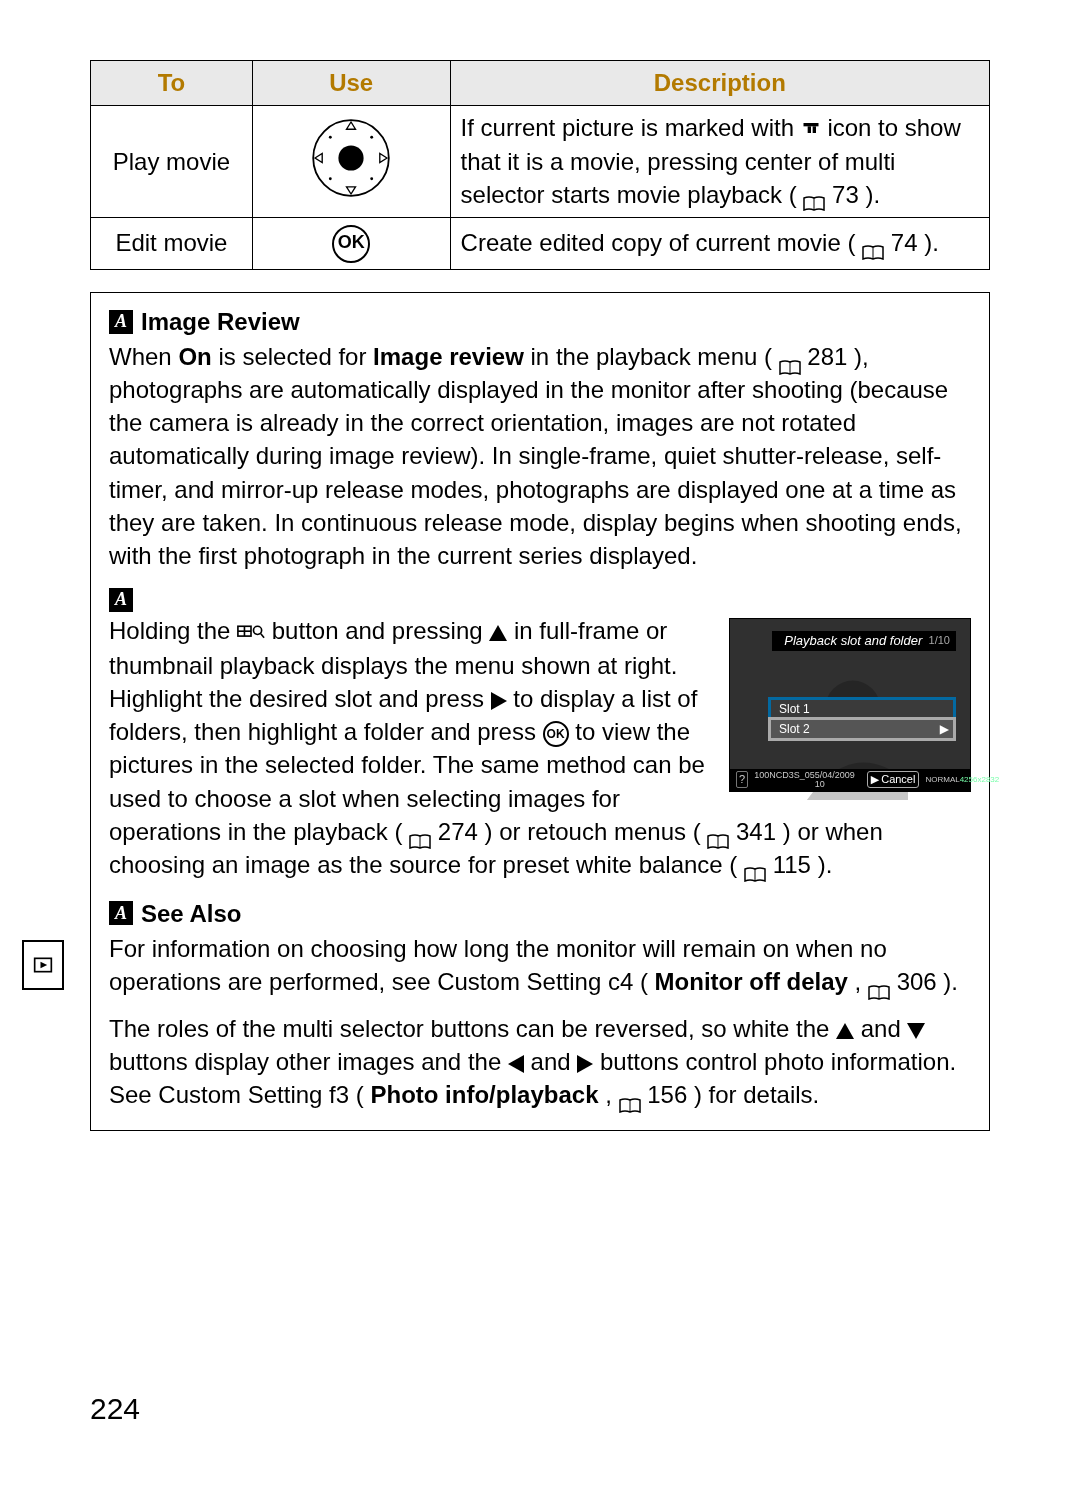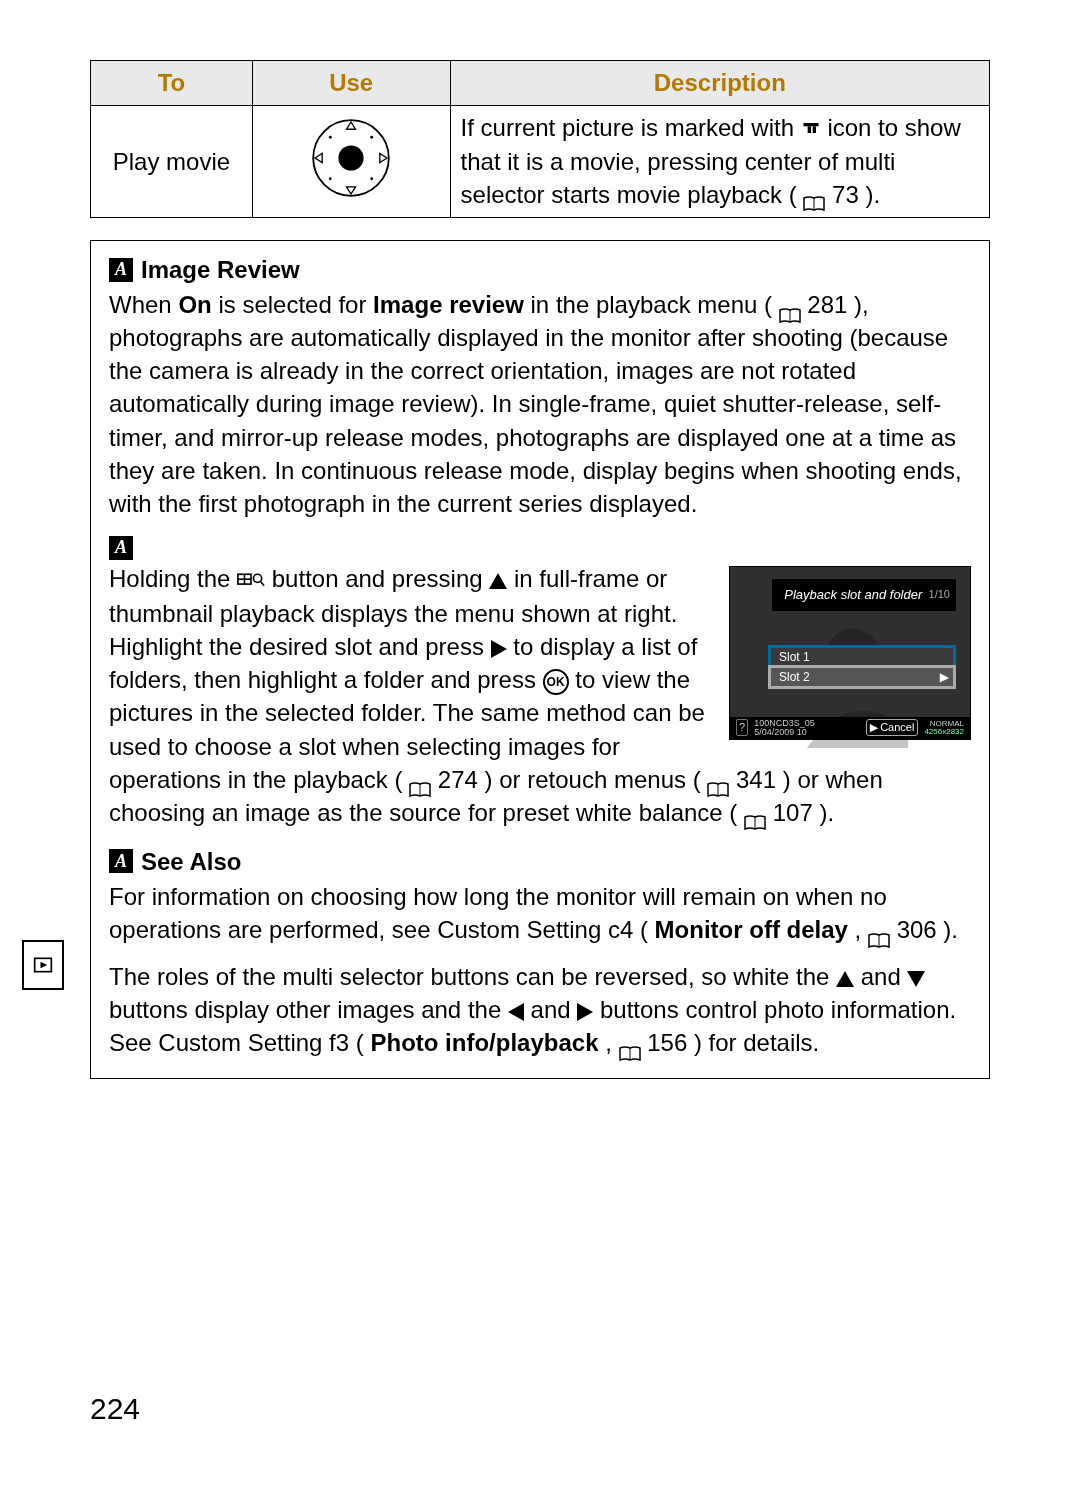--- a/index.html
+++ b/index.html
@@ -110,21 +110,21 @@
     background: #303030;
     border: 1px solid #000;
     position: relative;
     color: #fff;
     font-size: 13px;
     font-family: "Arial", sans-serif;
   }
   .float-screen .title-bar {
     position: absolute;
     top: 12px; left: 42px; right: 14px;
-    height: 32px;
+    height: 20px;
     background: #000;
     display: flex;
     align-items: center;
     justify-content: flex-end;
     padding: 0 6px;
     font-style: italic;
   }
   .float-screen .title-bar .ttl {
     flex: 1;
     text-align: center;
@@ -245,20 +245,38 @@
                 <path d="M1 2 Q6 0 11 2 Q16 0 21 2 V14 Q16 12 11 14 Q6 12 1 14 Z" fill="none" stroke="#000" stroke-width="1.5"></path>
                 <line x1="11" y1="2" x2="11" y2="14" stroke="#000"></line>
               </svg>
           </span>
           <span> </span>
           <span>73</span>
           <span>).</span>
         </td>
       </tr>
 
+      <tr>
+        <td class="to">Edit movie</td>
+        <td class="use">
+          <span class="ok-btn">OK</span>
+        </td>
+        <td class="desc">
+          <span>Create edited copy of current movie (</span>
+          <span class="book-icn">
+            <svg viewBox="0 0 22 16">
+                <path d="M1 2 Q6 0 11 2 Q16 0 21 2 V14 Q16 12 11 14 Q6 12 1 14 Z" fill="none" stroke="#000" stroke-width="1.5"></path>
+                <line x1="11" y1="2" x2="11" y2="14" stroke="#000"></line>
+              </svg>
+          </span>
+          <span> </span>
+          <span>74</span>
+          <span>).</span>
+        </td>
+      </tr>
     </tbody>
   </table>
 
   <div class="note-box">
 
     <div class="note-section">
       <div class="note-hdr">
         <span class="badge">A</span>
         <span>Image Review</span>
       </div>
@@ -295,30 +313,30 @@
         </div>
         <div class="slot-row slot1">
           <span>Slot 1</span>
         </div>
         <div class="slot-row slot2 sel">
           <span>Slot 2</span>
           <span class="arrow">▶</span>
         </div>
         <div class="footer">
           <span style="border:1px solid #777;border-radius:2px;padding:0 2px;">?</span>
-          <span style="display:flex;flex-direction:column;line-height:1;">
+          <span style="display:flex;flex-direction:row;line-height:1;">
             <span style="font-size:9px;">100NCD3S_05</span>
             <span style="font-size:9px;">5/04/2009 10</span>
           </span>
           <span style="flex:1"></span>
           <span class="cancel-pill">
             <span>▶</span>
             <span>Cancel</span>
           </span>
-          <span style="display:flex;flex-direction:column;line-height:1;align-items:flex-end;">
+          <span style="display:flex;line-height:1;">
             <span style="font-size:8px;">NORMAL</span>
             <span style="font-size:8px;color:#7fa;">4256x2832</span>
           </span>
         </div>
       </div>
 
       <p>
         <span>Holding the </span>
         
         <span style="display:inline-block;vertical-align:middle;">
@@ -357,21 +375,21 @@
         <span> </span>
         <span>341</span>
         <span>) or when choosing an image as the source for preset white balance (</span>
         <span class="book-icn">
           <svg viewBox="0 0 22 16">
               <path d="M1 2 Q6 0 11 2 Q16 0 21 2 V14 Q16 12 11 14 Q6 12 1 14 Z" fill="none" stroke="#000" stroke-width="1.5"></path>
               <line x1="11" y1="2" x2="11" y2="14" stroke="#000"></line>
             </svg>
         </span>
         <span> </span>
-        <span>107</span>
+        <span>115</span>
         <span>).</span>
       </p>
     </div>
 
     <div class="note-section">
       <div class="note-hdr">
         <span class="badge">A</span>
         <span>See Also</span>
       </div>
       <p>

